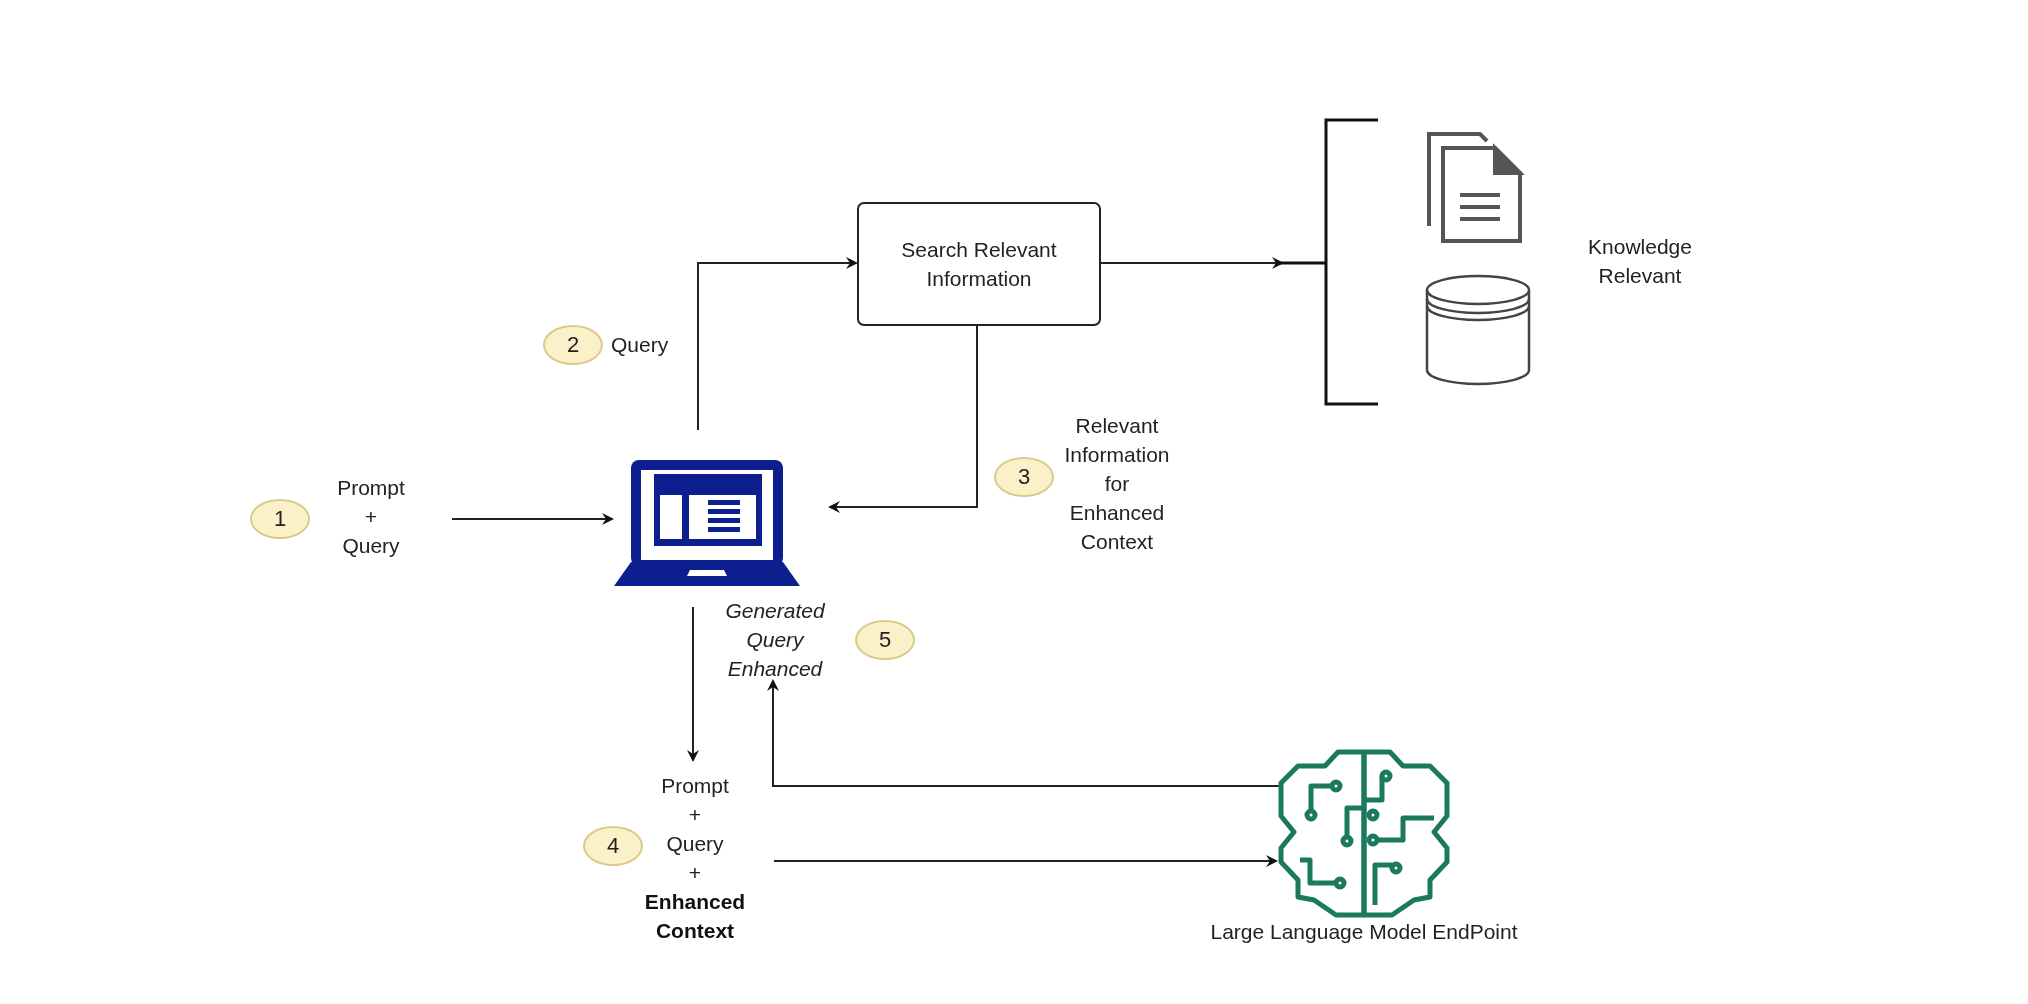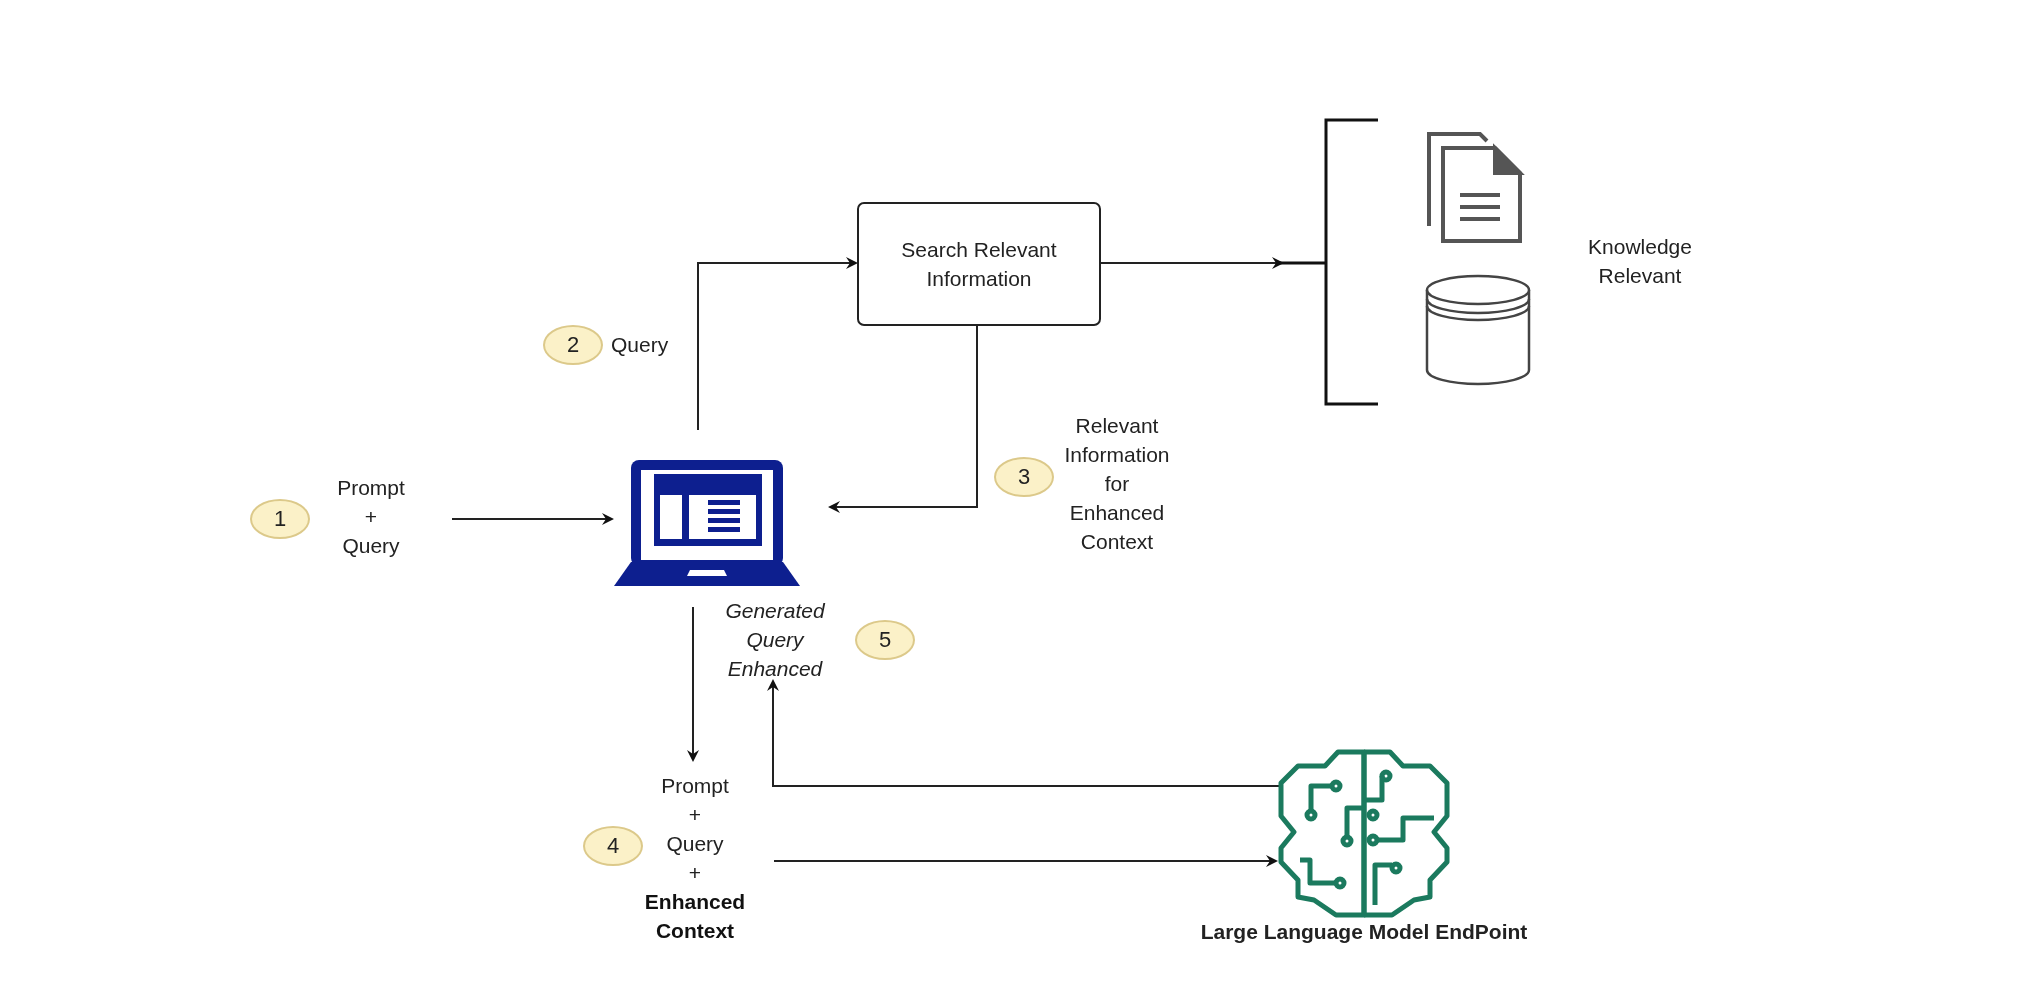--- a/index.html
+++ b/index.html
@@ -134,13 +134,13 @@
 <div class="badge" style="left:583px;top:826px;">4</div>
 <div class="lbl" style="left:630px;top:771px;width:130px;">
   <div>Prompt</div>
   <div>+</div>
   <div>Query</div>
   <div>+</div>
   <div class="bold">Enhanced</div>
   <div class="bold">Context</div>
 </div>
 
-<div class="lbl" style="left:1186px;top:917px;width:356px;font-weight:bold;">Large Language Model EndPoint</div>
+<div class="lbl" style="left:1186px;top:917px;width:356px;">Large Language Model EndPoint</div>
 
 </body></html>

